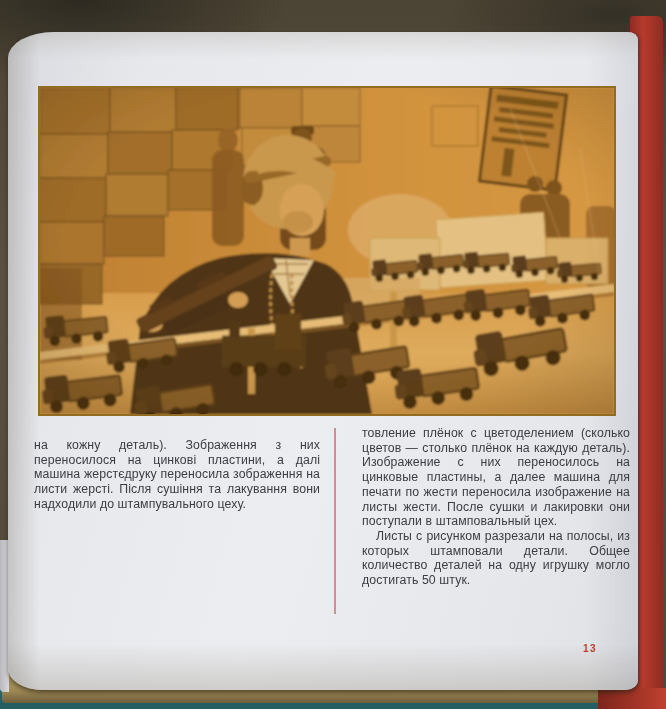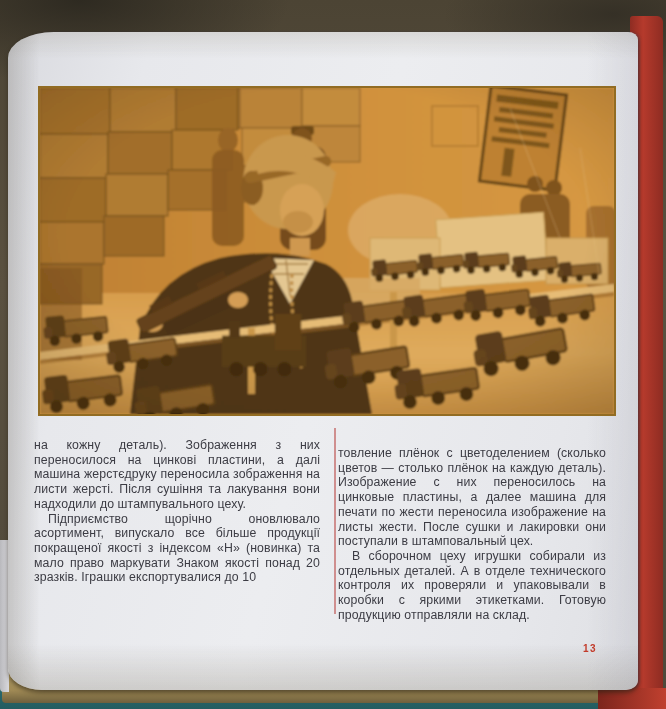--- a/index.html
+++ b/index.html
@@ -38,21 +38,21 @@
     box-sizing:content-box;overflow:hidden;background:#d2943f;
   }
   .photo-frame svg{display:block;}
 
   .textgrid{left:26px;top:394px;width:580px;height:232px;}
   .col{position:absolute;top:0;font-size:12.3px;line-height:14.7px;color:#3c3c44;
        text-align:justify;letter-spacing:.1px;}
   .col p{margin:0;}
   .col p.ind{text-indent:14px;}
   .col-left{left:0;width:286px;margin-top:12px;}
-  .col-right{left:304px;width:268px;margin-top:20px;}
+  .col-right{left:328px;width:268px;}
   .divider{position:absolute;left:300px;top:2px;width:2px;height:186px;background:#cf8f8f;}
 
   .pageno{left:575px;top:611px;font-size:10px;font-weight:bold;color:#c23b2a;letter-spacing:1.5px;}
 </style>
 </head>
 <body>
 
 <div class="layer teal-edge"></div>
 <div class="layer tan-edge"></div>
 <div class="layer cover-red"></div>
@@ -211,23 +211,22 @@
         <path d="M540 60 L560 190" stroke="#f0d8a8" stroke-width="1" opacity=".3"></path>
         <rect x="0" y="0" width="574" height="326" fill="#d28a33" opacity=".20"></rect>
         <rect x="0" y="0" width="574" height="326" fill="url(#gVig)"></rect>
       </g>
     </svg>
   </div>
 
   <div class="layer textgrid">
     <div class="col col-left">
       <p>на кожну деталь). Зображення з них переносилося на цинкові пластини, а далі машина жерстєдруку переносила зображення на листи жерсті. Після сушіння та лакування вони надходили до штампувального цеху.</p>
-      <p class="ind">Підприємство щорічно оновлювало асортимент, випускало все більше продукції покращеної якості з індексом «Н» (новинка) та мало право маркувати Знаком якості понад 20 зразків. Іграшки експортувалися до 10</p>
     </div>
     <div class="divider"></div>
     <div class="col col-right">
       <p>товление плёнок с цветоделением (сколько цветов — столько плёнок на каждую деталь). Изображение с них переносилось на цинковые пластины, а далее машина для печати по жести переносила изображение на листы жести. После сушки и лакировки они поступали в штамповальный цех.</p>
-      <p class="ind">В сборочном цеху игрушки собирали из отдельных деталей. А в отделе технического контроля их проверяли и упаковывали в коробки с яркими этикетками. Готовую продукцию отправляли на склад.</p>
+      <p class="ind">Листы с рисунком разрезали на полосы, из которых штамповали детали. Общее количество деталей на одну игрушку могло достигать 50 штук.</p>
     </div>
   </div>
 
   <div class="layer pageno">13</div>
 </div>
 
 </body></html>

